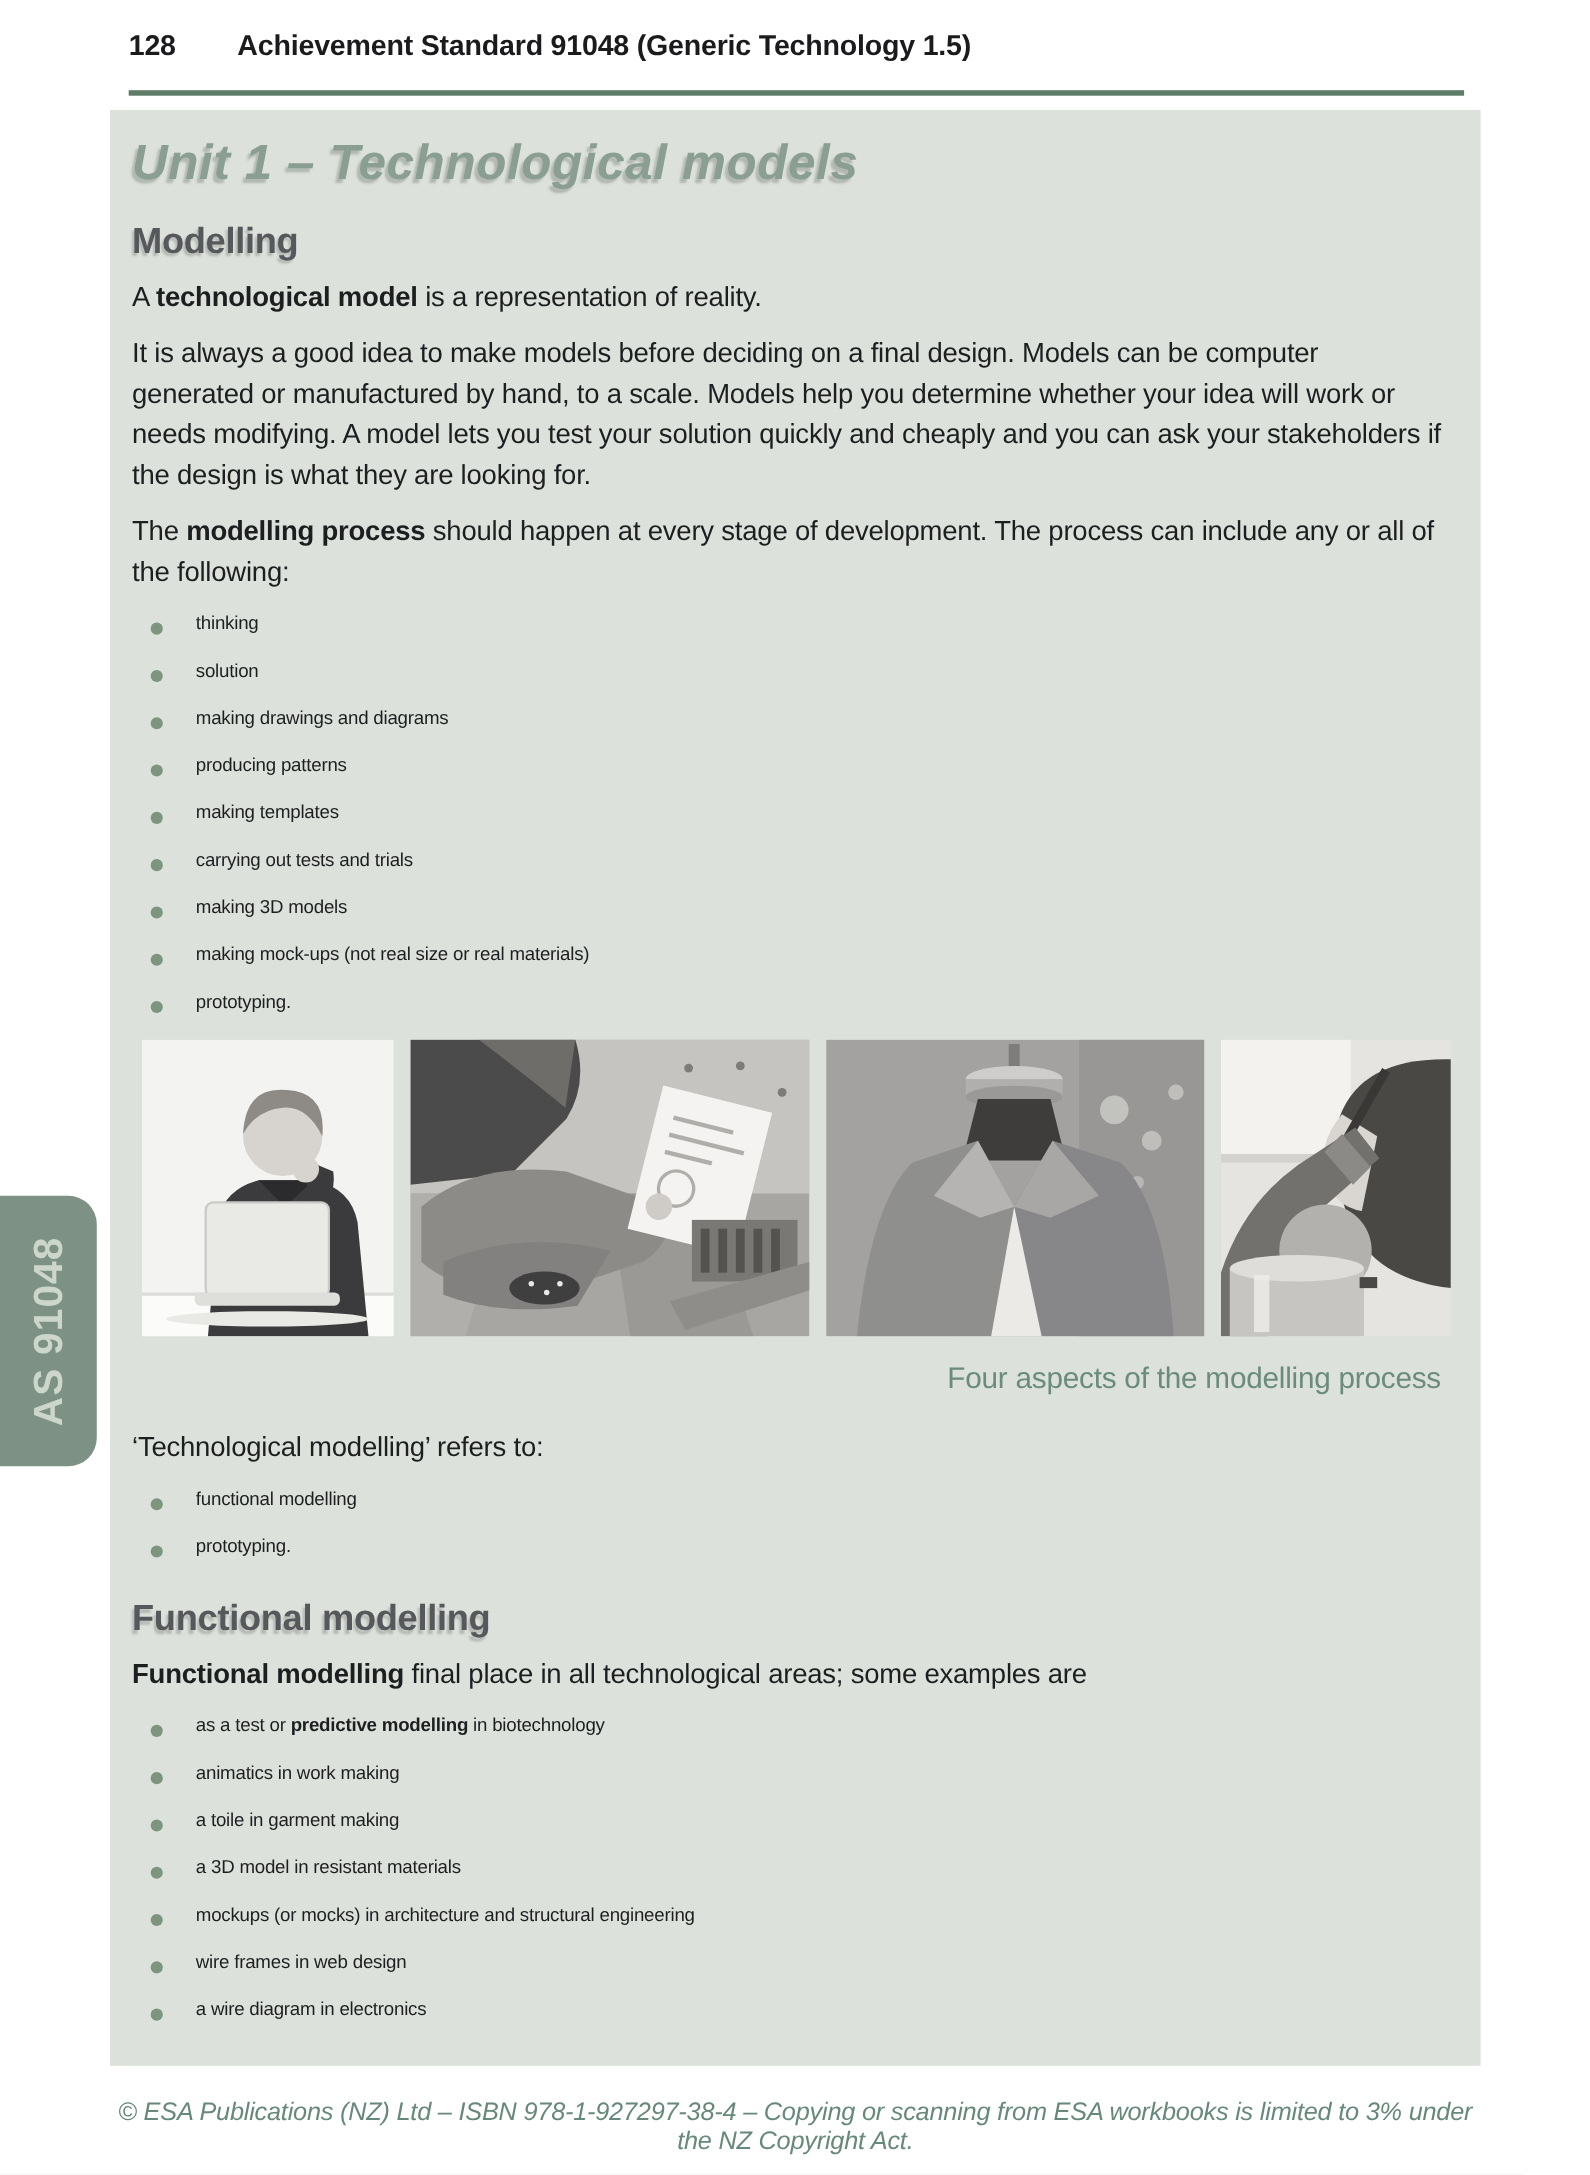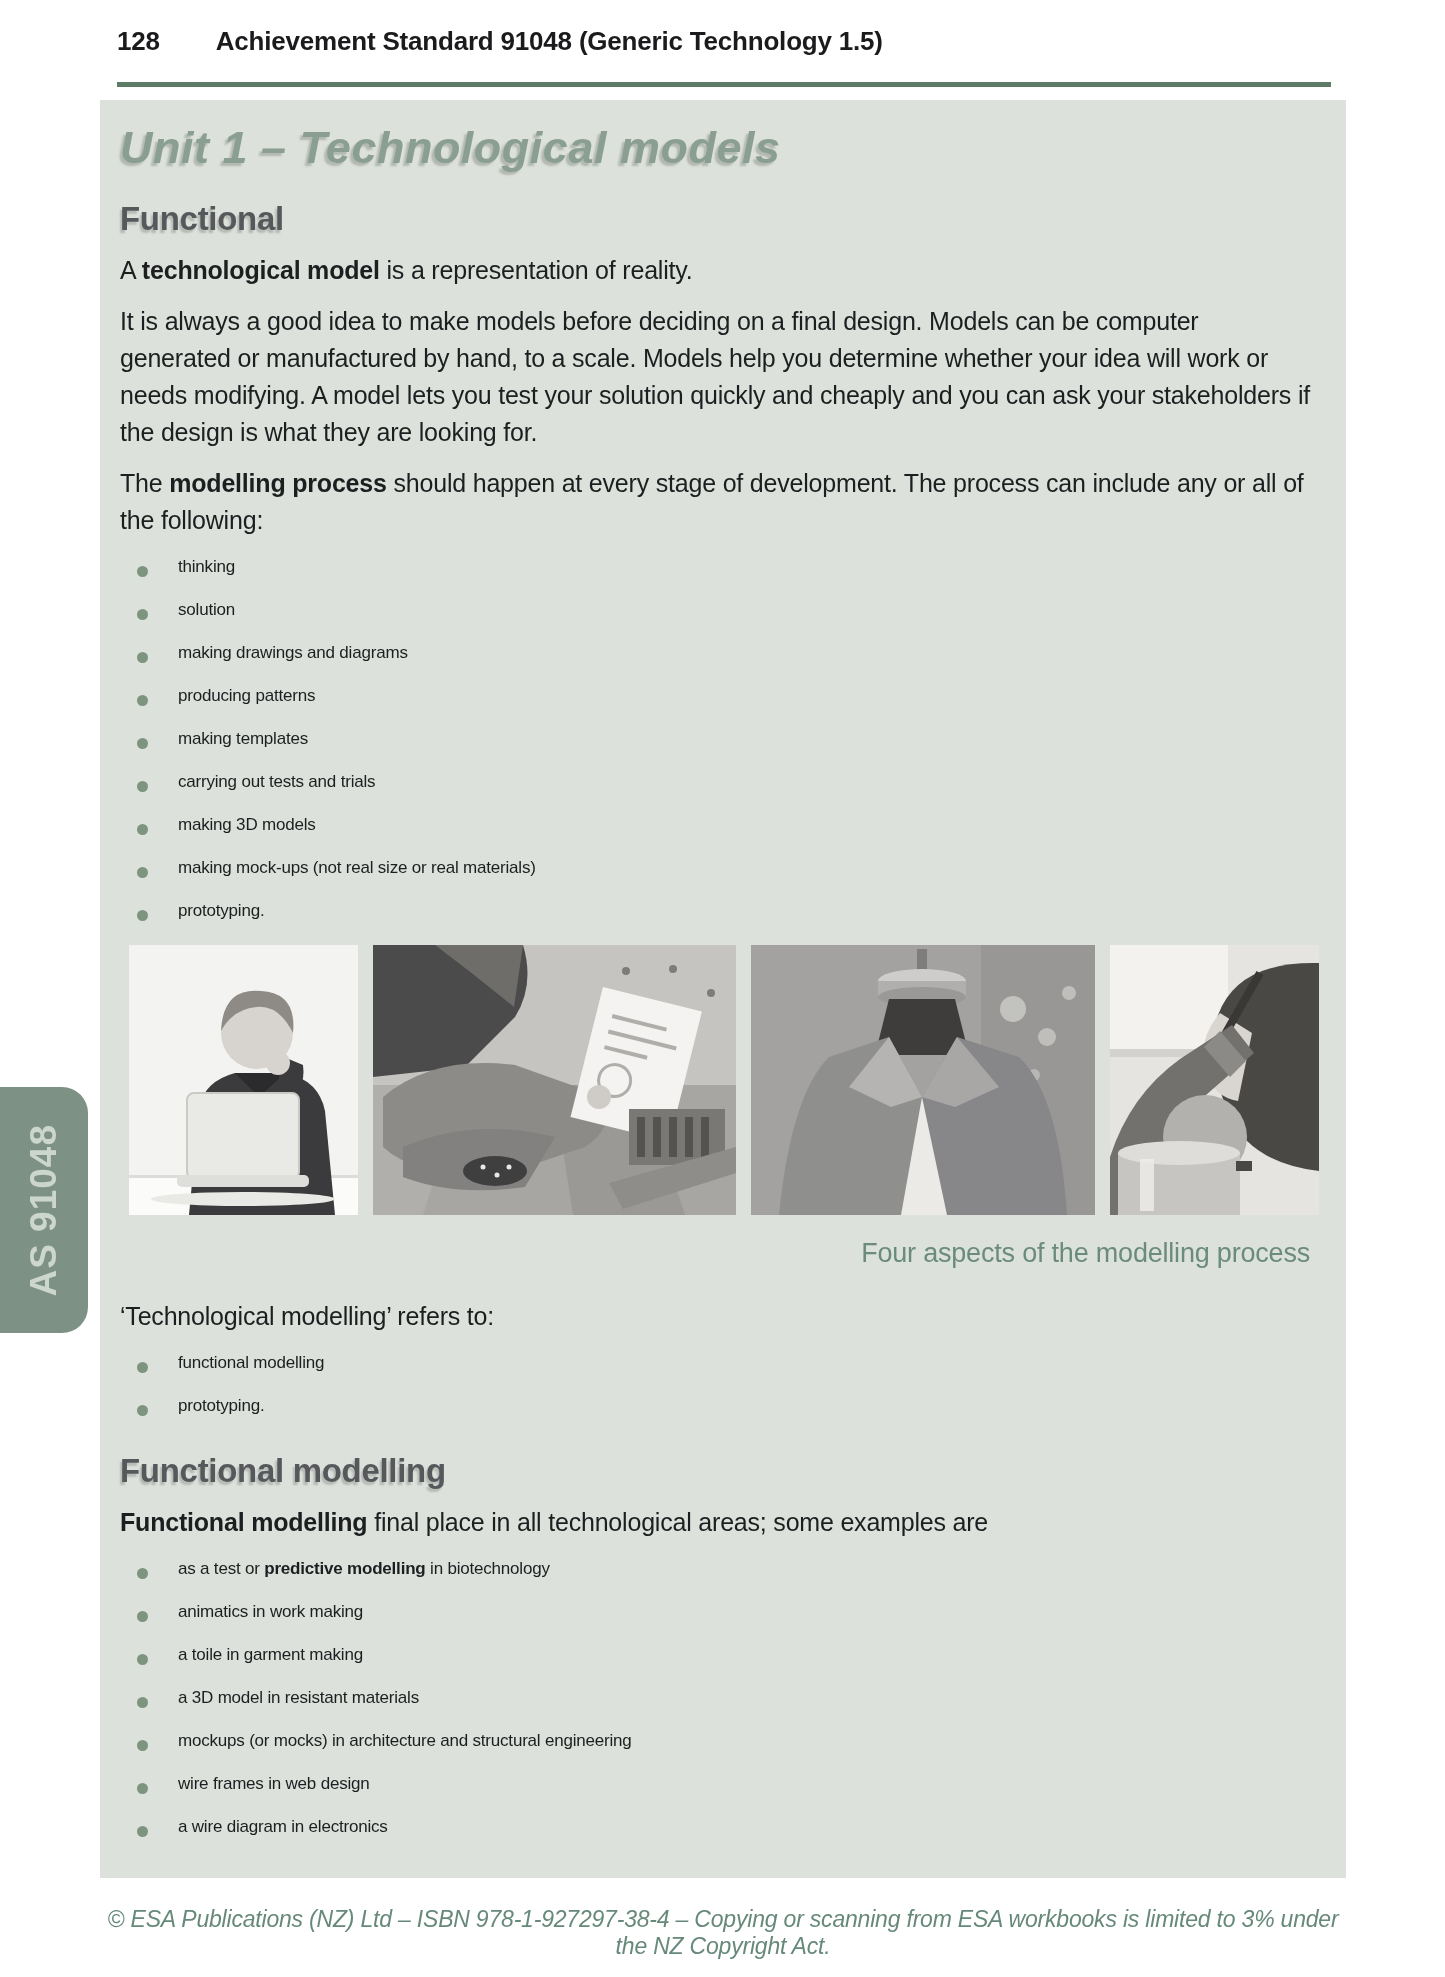--- a/index.html
+++ b/index.html
@@ -70,21 +70,21 @@
 <div class="header-rule"></div>
 
 <aside class="standard-tab">
   <span>AS 91048</span>
 </aside>
 
 <main class="content">
 
   <h1 class="unit-title">Unit 1 – Technological models</h1>
 
-  <h2 class="first">Functional</h2>
+  <h2 class="first">Modelling</h2>
 
   <p><span>A </span><b>technological model</b><span> is a representation of reality.</span></p>
 
   <p>It is always a good idea to make models before deciding on a final design. Models can be computer generated or manufactured by hand, to a scale. Models help you determine whether your idea will work or needs modifying. A model lets you test your solution quickly and cheaply and you can ask your stakeholders if the design is what they are looking for.</p>
 
   <p><span>The </span><b>modelling process</b><span> should happen at every stage of development. The process can include any or all of the following:</span></p>
 
   <ul>
     <li>
         <span class="dot"></span>

